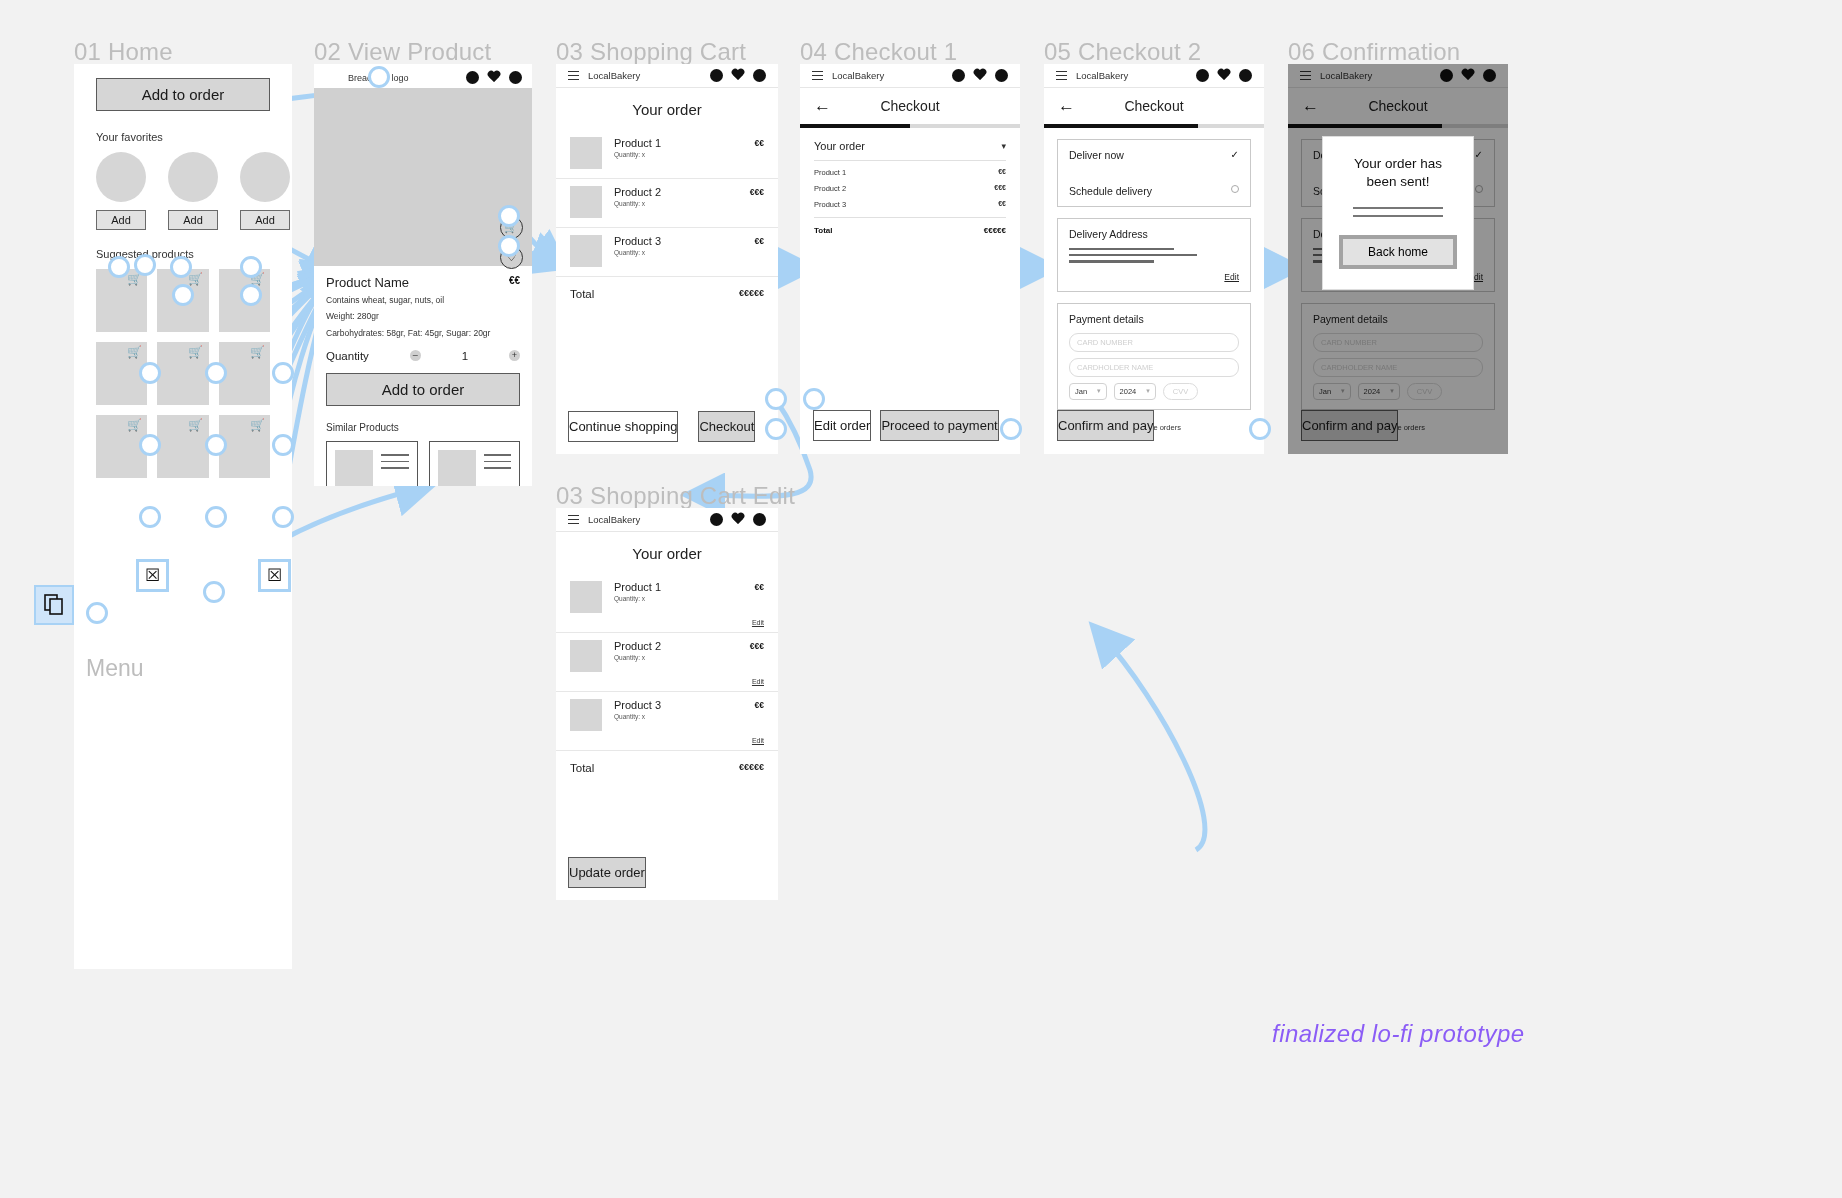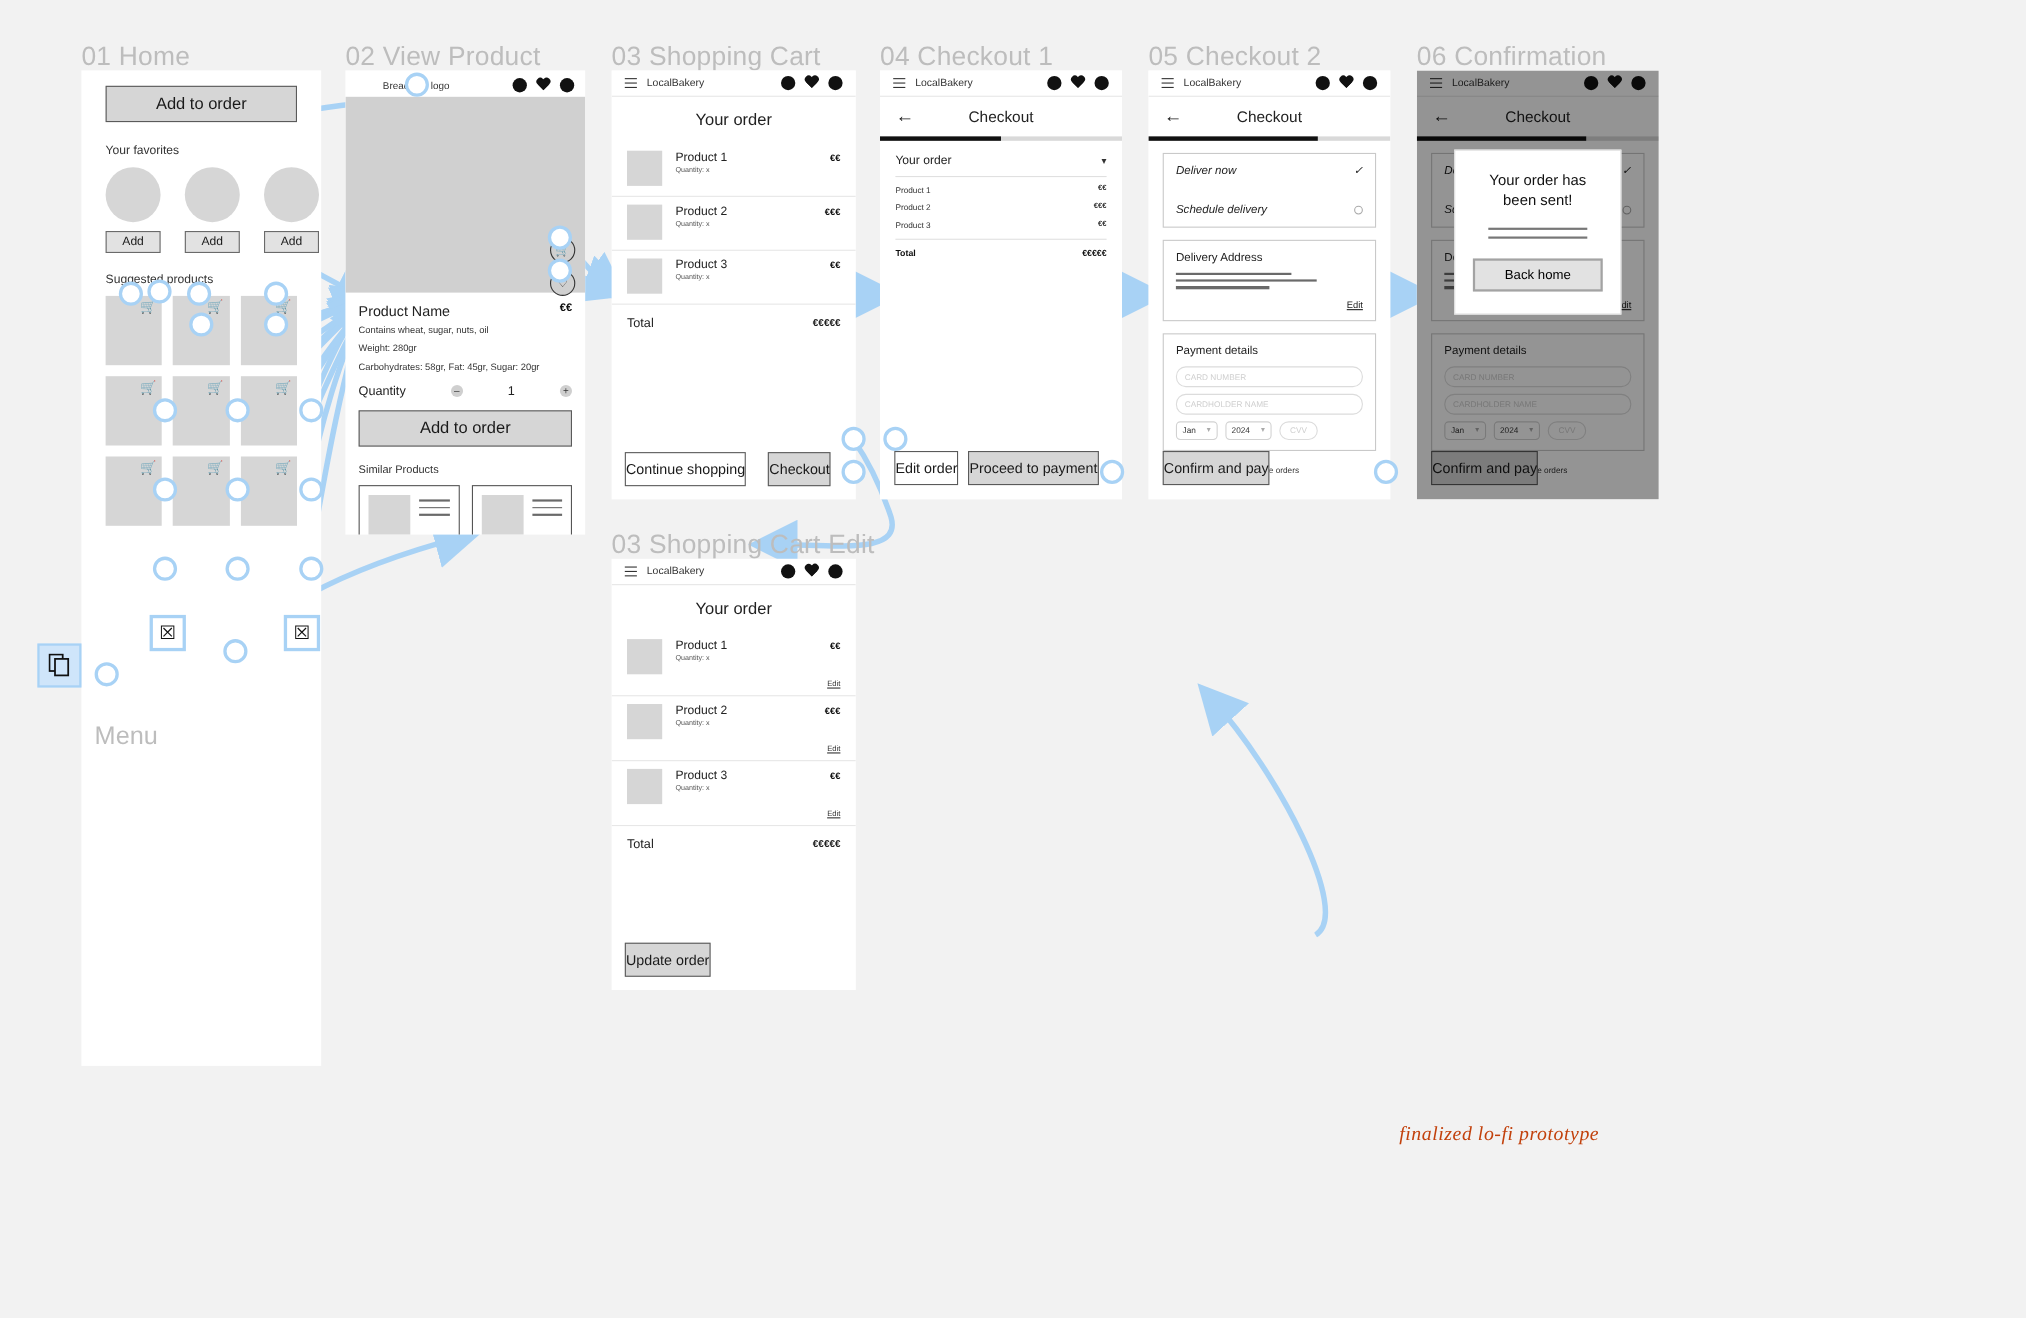--- a/index.html
+++ b/index.html
@@ -119,21 +119,21 @@
   .ord-head { display:flex; align-items:center; font-size:11px; color:#222;
               border-bottom:1px solid #e0e0e0; padding-bottom:8px; }
   .chev { margin-left:auto; font-size:9px; color:#333;}
   .ord-line { display:flex; font-size:7.5px; color:#333; margin-top:7px;}
   .ord-line span:last-child { margin-left:auto; font-weight:700; font-size:7px;}
   .ord-tot { display:flex; font-size:8px; color:#111; font-weight:700;
              border-top:1px solid #e0e0e0; margin-top:8px; padding-top:8px;}
   .ord-tot span:last-child { margin-left:auto; }
   .ck-actions { position:absolute; left:13px; right:13px; bottom:13px; display:flex; flex-direction:row; gap:9px;}
   .card { border:1px solid #c9c9c9; padding:9px 11px; margin-bottom:11px; position:relative;}
-  .card-row { display:flex; align-items:center; font-size:10.5px; color:#222;font-style:italic; }
+  .card-row { display:flex; font-size:10.5px; color:#222; }
   .card-row + .card-row { margin-top:24px; }
   .radio-on { margin-left:auto; font-size:10px; color:#111;}
   .radio-off { margin-left:auto; width:8px; height:8px; border:1px solid #aaa; border-radius:50%;}
   .card-title { font-size:10.5px; color:#222; margin-bottom:8px;}
   .addr i { display:block; height:2.2px; background:#6a6a6a; margin-bottom:4px;}
   .edit-right { text-align:right; font-size:8.5px; color:#222; text-decoration:underline; margin-top:9px;}
   .inp { border:1px solid #dcdcdc; border-radius:9px; font-size:7.5px; color:#cfcfcf;
          padding:4px 7px; margin-bottom:6px; }
   .inp-row { display:flex; gap:7px; align-items:center; }
   .sel { border:1px solid #d2d2d2; border-radius:4px; font-size:7.5px; color:#333;
@@ -142,39 +142,39 @@
   .cvv { border:1px solid #dcdcdc; border-radius:9px; font-size:7.5px; color:#cfcfcf; padding:3px 9px;}
   .savecard { display:flex; align-items:center; gap:6px; font-size:7.5px; color:#333; padding:2px 0 0 2px;}
 
   
   .shade { position:absolute; inset:0; background:rgba(0,0,0,0.42); }
   .modal { position:absolute; left:34px; right:34px; top:72px; background:#fff;
            border:1px solid #ddd; padding:18px 16px 20px; text-align:center;}
   .modal-h { font-size:13.5px; color:#111; line-height:1.35; }
   .modal-rule { height:1.6px; background:#777; margin:16px 14px 6px;}
   .modal-rule.b { margin:0 14px 18px;}
-  .modal-btn { border:2px solid #a3a3a3; background:#e2e2e2; font-size:12px; padding:6px 0; }
+  .modal-btn { border:4px solid #a3a3a3; background:#e2e2e2; font-size:12px; padding:6px 0; }
 
   
   .menu-title { position:absolute; left:86px; top:655px; font-size:23px; color:#bdbdbd;}
   .menu-screen { position:absolute; left:86px; top:672px; width:178px; height:470px;
                  background:#fff; padding-top:34px; }
   .menu-item { font-size:11px; color:#222; padding:8px 0 8px 12px; }
 
   
   .flow { position:absolute; inset:0; pointer-events:none; }
 
   .node { position:absolute; width:22px; height:22px; border-radius:50%;
           background:#fff; border:3.5px solid #a8d2f5; }
   .xbox { position:absolute; width:33px; height:33px; background:#fff; border:3.5px solid #a8d2f5;
           display:flex; align-items:center; justify-content:center; font-size:17px; color:#111;}
   .copybox { position:absolute; width:40px; height:40px; background:#cfe5fa; border:2px solid #a8d2f5;
              display:flex; align-items:center; justify-content:center; }
-  .note { position:absolute; font-size:18px; color:#c2410c; font-style:italic;
-          font-family:Liberation Serif, serif; letter-spacing:0.5px;}
+  .note { position:absolute; font-size:24px; color:#8b5cf6; font-style:italic;
+          font-family:Liberation Sans, sans-serif; letter-spacing:0.5px;}
 </style>
 </head>
 <body>
 
 <div class="canvas">
 
   <svg class="flow" width="1842" height="1198">
     <defs>
       <marker id="ah" markerWidth="9" markerHeight="9" refX="5" refY="4.5" orient="auto">
         <path d="M0,0 L9,4.5 L0,9 Z" fill="#a8d2f5"></path>

